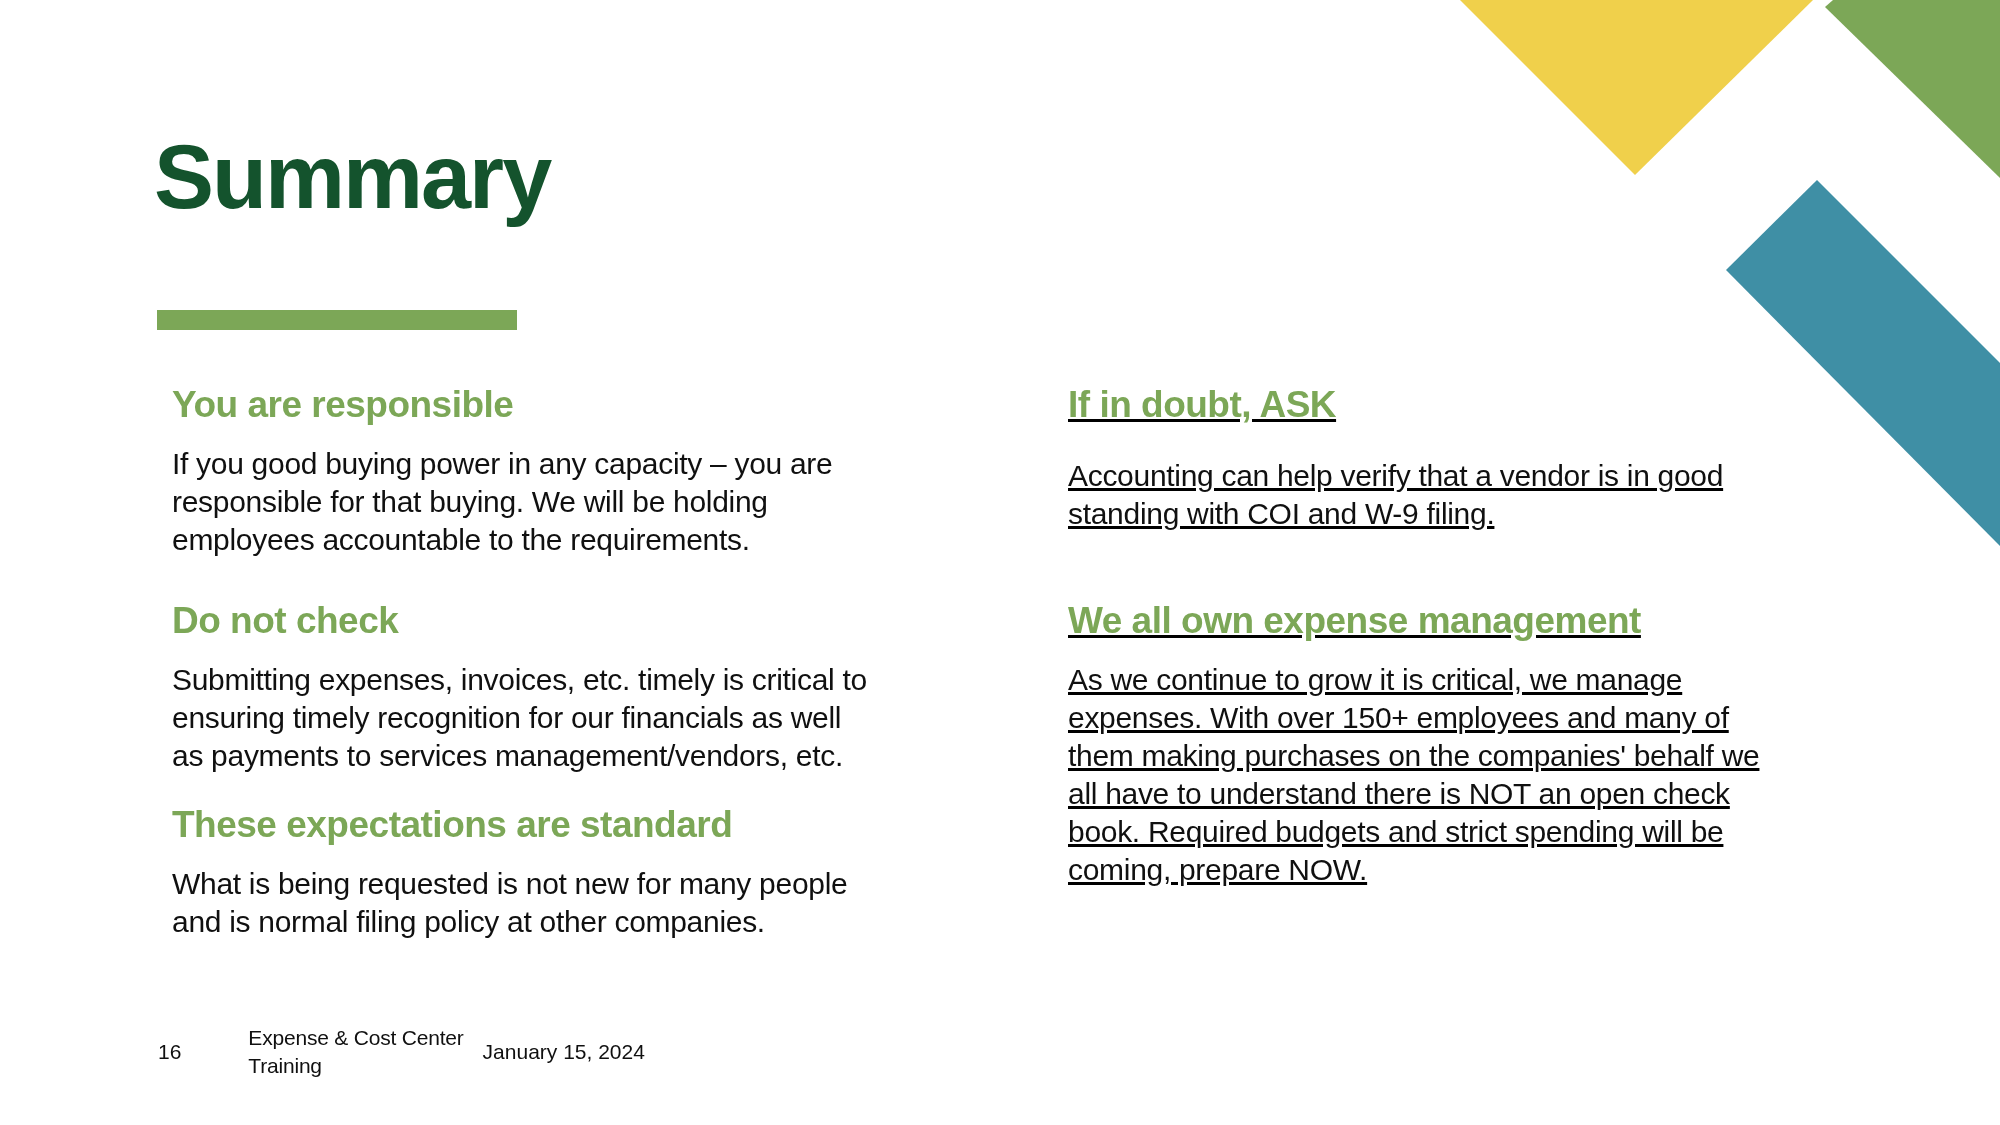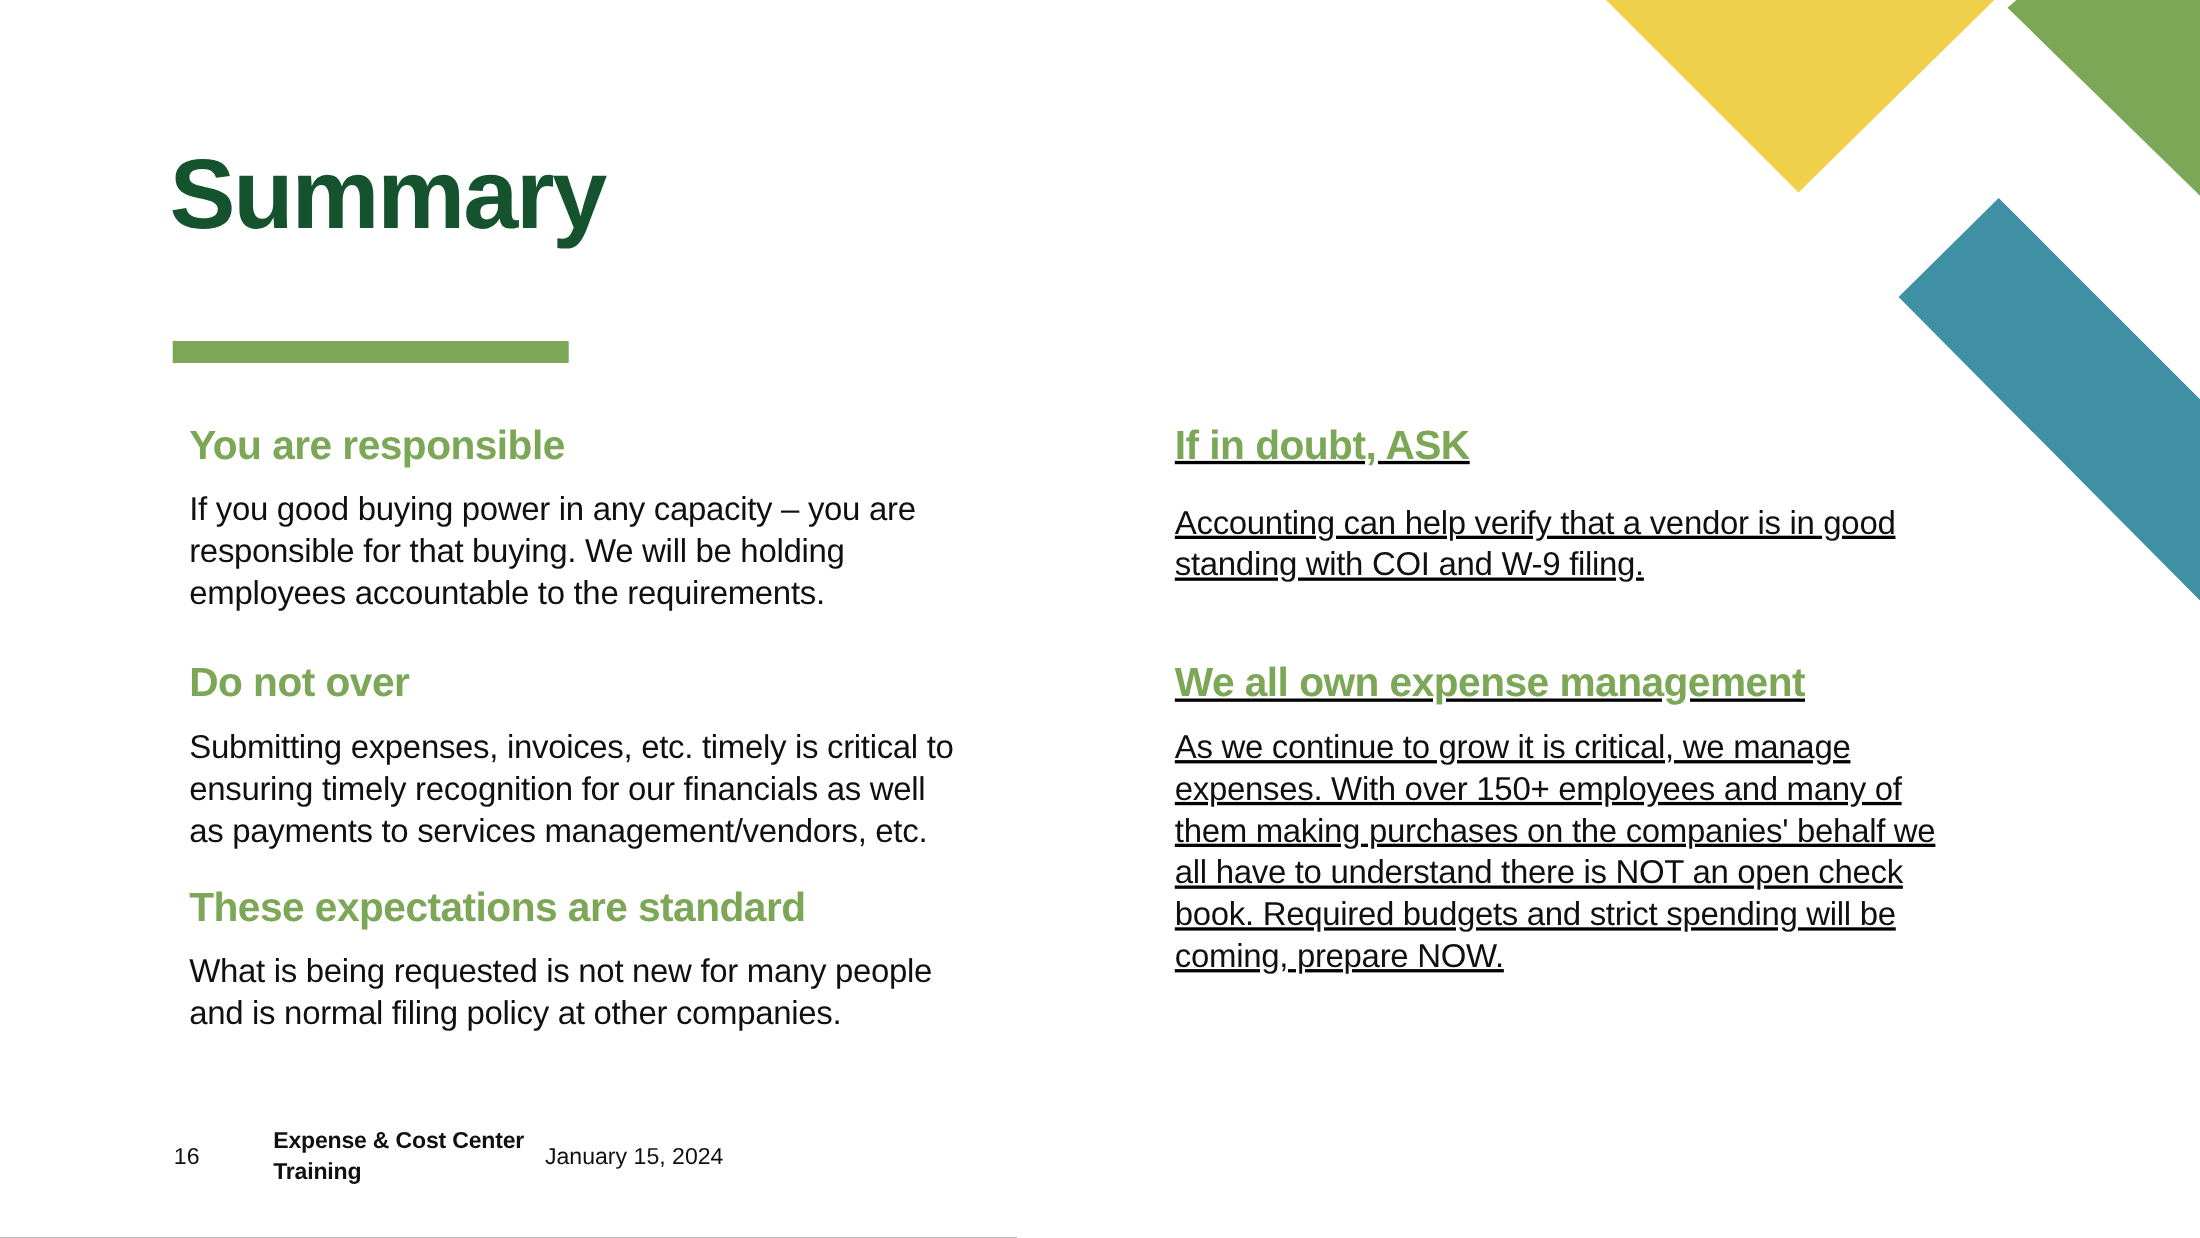--- a/index.html
+++ b/index.html
@@ -36,21 +36,21 @@
   .col-left section.s3{margin-top:28px;}
   .col-right .p-first{margin-top:30px;}
   .col-right section.s2{margin-top:66px;}
   .slide-footer{
     position:absolute;left:158px;top:1024px;
     display:flex;align-items:center;
     font-size:21px;line-height:28px;color:#101010;
   }
   .page-number{letter-spacing:0;}
   .deck-title{
-    margin-left:67px;font-weight:bold;letter-spacing:-0.2px;
+    margin-left:67px;font-weight:normal;letter-spacing:-0.2px;
     white-space:pre-line;
   }
   .footer-date{margin-left:19px;}
 </style>
 </head>
 <body>
 
 <div class="slide">
 
   <svg class="decor-svg" width="600" height="600" viewBox="1400 0 600 600" xmlns="http://www.w3.org/2000/svg">
@@ -64,21 +64,21 @@
   <div class="accent-bar"></div>
 
   <div class="col col-left">
     <section class="s1">
       <h2>You are responsible</h2>
       <p>If you good buying power in any capacity – you are
 responsible for that buying. We will be holding
 employees accountable to the requirements.</p>
     </section>
     <section class="s2">
-      <h2>Do not over</h2>
+      <h2>Do not check</h2>
       <p>Submitting expenses, invoices, etc. timely is critical to
 ensuring timely recognition for our financials as well
 as payments to services management/vendors, etc.</p>
     </section>
     <section class="s3">
       <h2>These expectations are standard</h2>
       <p>What is being requested is not new for many people
 and is normal filing policy at other companies.</p>
     </section>
   </div>

